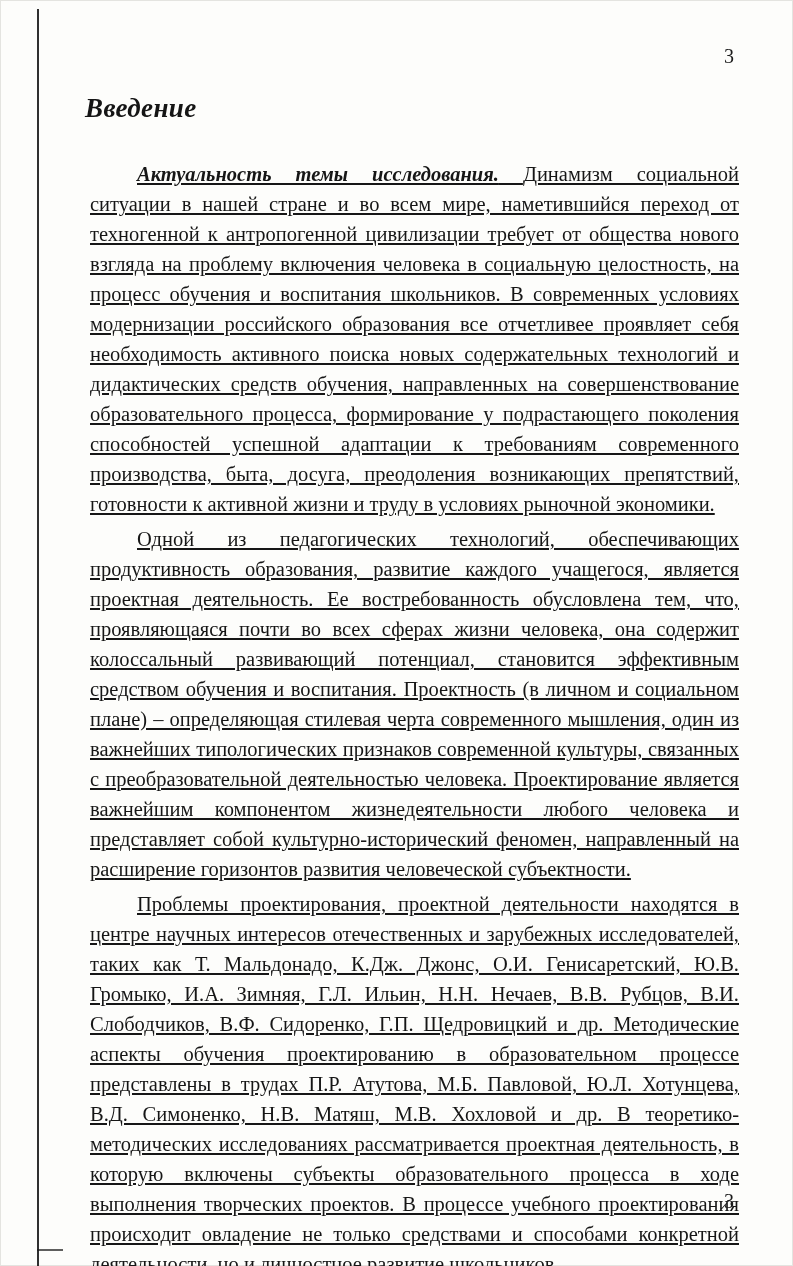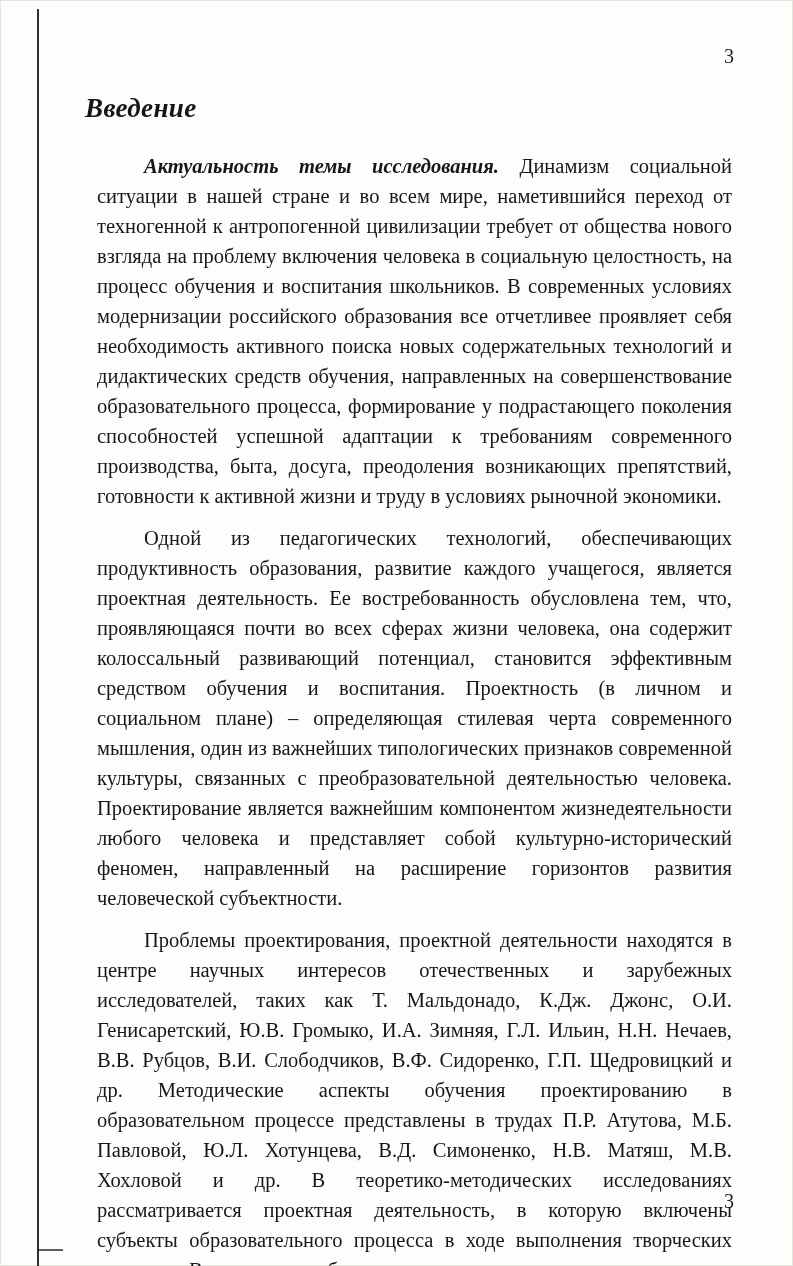--- a/index.html
+++ b/index.html
@@ -49,34 +49,35 @@
   }
   .page-number.top {
     top: 44px;
     right: 58px;
   }
   .page-number.bottom {
     bottom: 52px;
     right: 58px;
   }
   h1.heading {
-    margin: 0 0 27px 0;
+    margin: 0 0 35px 0;
     font-size: 27px;
     font-style: italic;
     font-weight: bold;
     letter-spacing: 0.4px;
     color: #151515;
   }
   p.para {
-    margin: 12px;
+    margin: 5px;
     font-size: 20.5px;
     line-height: 30px;
     text-align: justify;
     text-indent: 47px;
     color: #161616;
+    text-decoration: underline;
   }
   .lead {
     font-weight: bold;
     font-style: italic;
   }
 </style>
 </head>
 <body>
 
 <div class="page">

